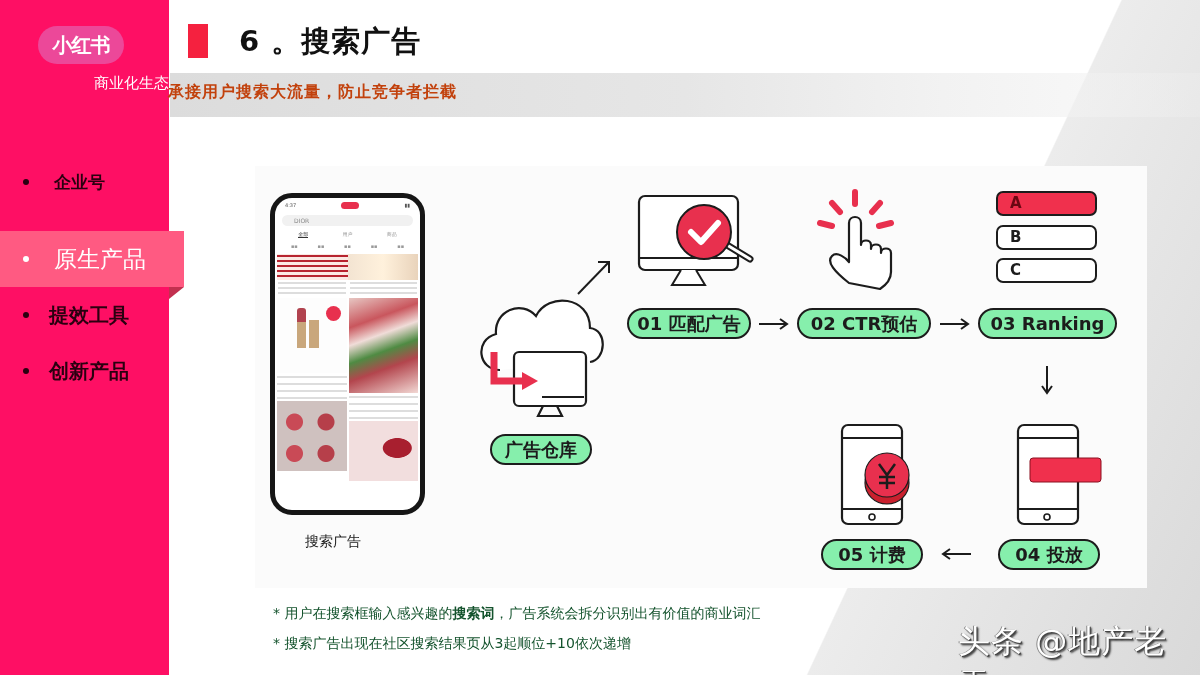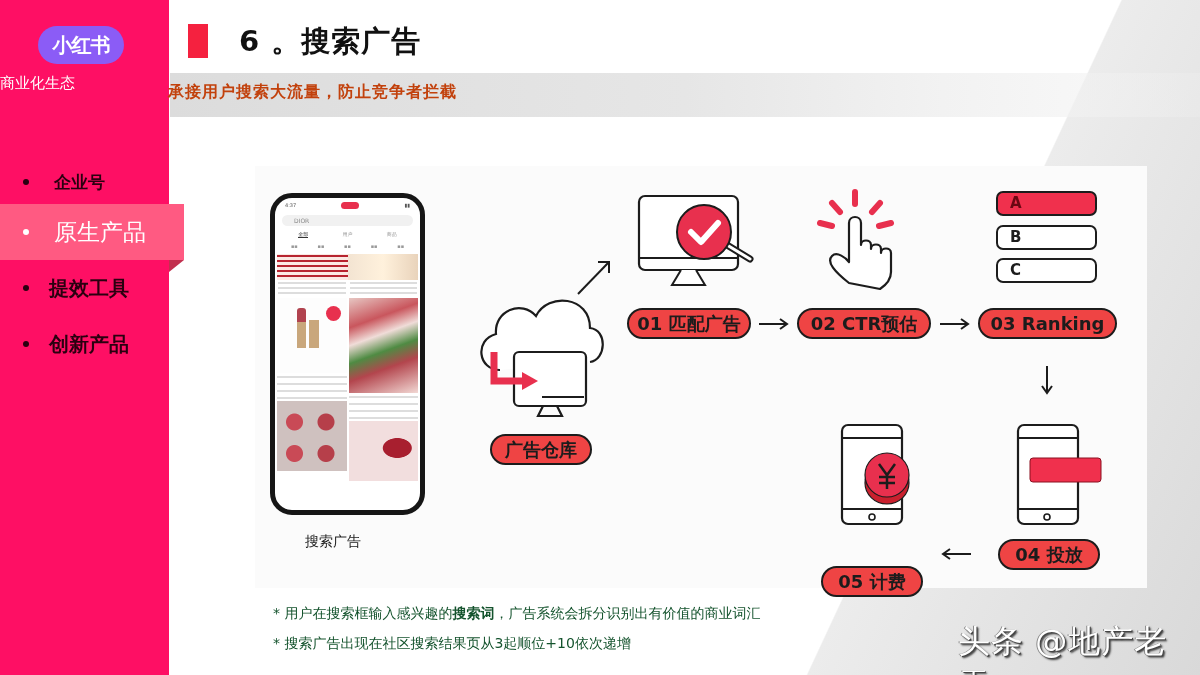--- a/index.html
+++ b/index.html
@@ -16,39 +16,39 @@
     background: linear-gradient(115deg, rgba(255,255,255,0) 0%, rgba(255,255,255,0) 74%, #ececec 74.1%, #d9d9d9 100%);
     z-index: 0;
   }
   
   .sidebar {
     position: absolute; left: 0; top: 0; width: 169px; height: 675px;
     background: #fe0f64; z-index: 2;
   }
   .logo-pill {
     position: absolute; left: 38px; top: 26px; width: 86px; height: 38px;
-    border-radius: 19px; background: #8b5cf6;
+    border-radius: 19px; background: #ec4899;
     display: flex; align-items: center; justify-content: center;
     color: #fff; font-weight: bold; font-size: 20px; letter-spacing: -1px;
   }
   .logo-sub {
-    position: absolute; left: 0; top: 74px; width: 169px; text-align: left;
+    position: absolute; left: 0; top: 74px; width: 169px; text-align: right;
     color: #fff; font-size: 15px;
   }
   .nav { position: absolute; left: 0; top: 160px; width: 190px; }
   .nav-item {
     position: relative; height: 56px; display: flex; align-items: center;
     color: #2a0010; font-size: 17px; font-weight: bold;
   }
   .nav-item .dot {
     width: 6px; height: 6px; border-radius: 50%; background: #2a0010;
     margin-left: 23px; margin-right: 25px;
   }
   .nav-item.active {
-    background: #ff5a82; width: 184px; color: #fff; font-weight: normal; font-size: 23px;
+    background: #ff5a82; width: 184px; color: #fff; font-weight: normal; font-size: 23px; margin-top: 27px;
   }
   .nav-item.active .dot { background: #fff; }
   .nav-item.active::after {
     content: ""; position: absolute; right: 0; bottom: -12px;
     border-left: 15px solid #c2304f; border-bottom: 12px solid transparent;
   }
   .nav-item:nth-child(1) { height: 44px; margin-top: 0; }
   .nav-item:nth-child(3) { height: 56px; }
   .nav-item:nth-child(3), .nav-item:nth-child(4) { font-size: 20px; }
   .nav-item:nth-child(3) .dot, .nav-item:nth-child(4) .dot { margin-right: 20px; }
@@ -101,21 +101,21 @@
   .t-text { height: 28px; background: repeating-linear-gradient(180deg, #fff 0 3px, #ddd 3px 5px, #fff 5px 7px); }
   .t-hands { height: 70px; background: radial-gradient(circle at 25% 30%, #c94a56 0 8px, transparent 9px), radial-gradient(circle at 70% 30%, #b63f4a 0 8px, transparent 9px), radial-gradient(circle at 25% 75%, #c94a56 0 8px, transparent 9px), radial-gradient(circle at 70% 75%, #b63f4a 0 8px, transparent 9px), #cfc1bf; }
   .t-lips2 { height: 60px; background: radial-gradient(ellipse at 70% 45%, #a81f2f 0 14px, #f2dede 15px), #f2dede; }
   .phone-caption {
     position: absolute; left: 305px; top: 533px; font-size: 14px; color: #222; z-index: 3;
   }
   
   .svg-layer { position: absolute; left: 0; top: 0; z-index: 3; }
   .pill {
     position: absolute; height: 31px; border: 2px solid #1c1c1c; border-radius: 16px;
-    background: #ef4444; display: flex; align-items: center; justify-content: center;
+    background: #86efac; display: flex; align-items: center; justify-content: center;
     font-size: 18px; color: #1c1c1c; z-index: 4; font-weight: bold;
   }
   .rank-box {
     position: absolute; left: 996px; width: 101px; height: 25px; border: 2px solid #1c1c1c;
     border-radius: 7px; background: #fff; font-weight: bold; font-size: 15px; padding-left: 12px;
     line-height: 21px; z-index: 4; color: #1c1c1c;
   }
   .rank-box.a { background: #f0304d; color: #6b0712; }
   
   .notes { position: absolute; left: 273px; top: 598px; z-index: 4; font-size: 14px; color: #14532d; line-height: 30px; }
@@ -276,21 +276,21 @@
 
 <div class="rank-box a" style="top:191px;">A</div>
 <div class="rank-box" style="top:225px;">B</div>
 <div class="rank-box" style="top:258px;">C</div>
 
 <div class="pill" style="left:490px; top:434px; width:102px;">广告仓库</div>
 <div class="pill" style="left:627px; top:308px; width:124px;">01 匹配广告</div>
 <div class="pill" style="left:797px; top:308px; width:134px;">02 CTR预估</div>
 <div class="pill" style="left:978px; top:308px; width:139px;">03 Ranking</div>
 <div class="pill" style="left:998px; top:539px; width:102px;">04 投放</div>
-<div class="pill" style="left:821px; top:566px; width:102px;">05 计费</div>
+<div class="pill" style="left:821px; top:539px; width:102px;">05 计费</div>
 
 <div class="notes">
   <div>
     <span>* 用户在搜索框输入感兴趣的</span><b>搜索词</b><span>，广告系统会拆分识别出有价值的商业词汇</span>
   </div>
   <div>* 搜索广告出现在社区搜索结果页从3起顺位+10依次递增</div>
 </div>
 
 <div class="watermark">头条 @地产老雷</div>
 

